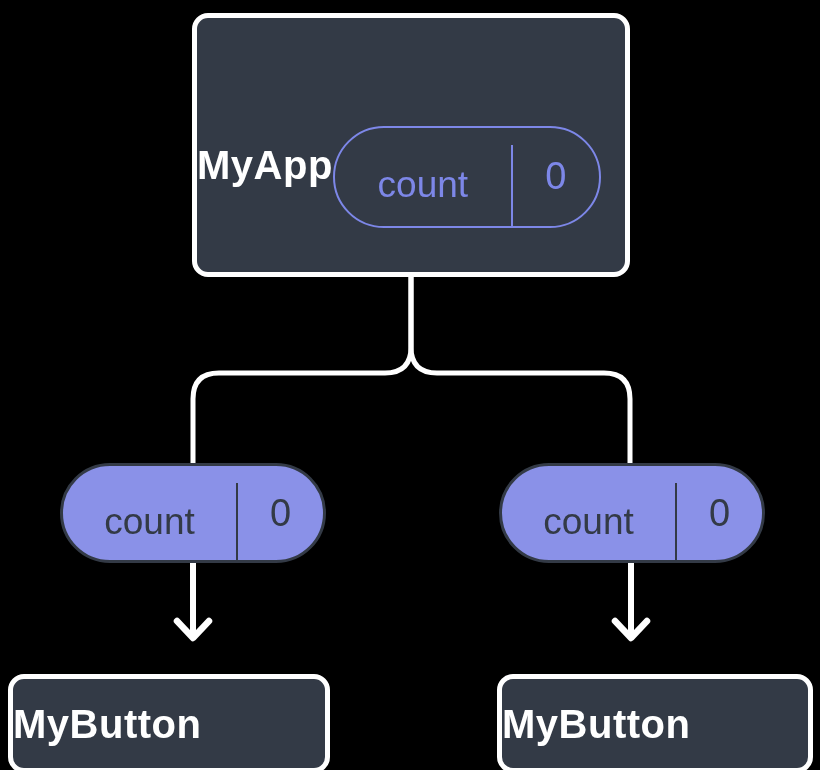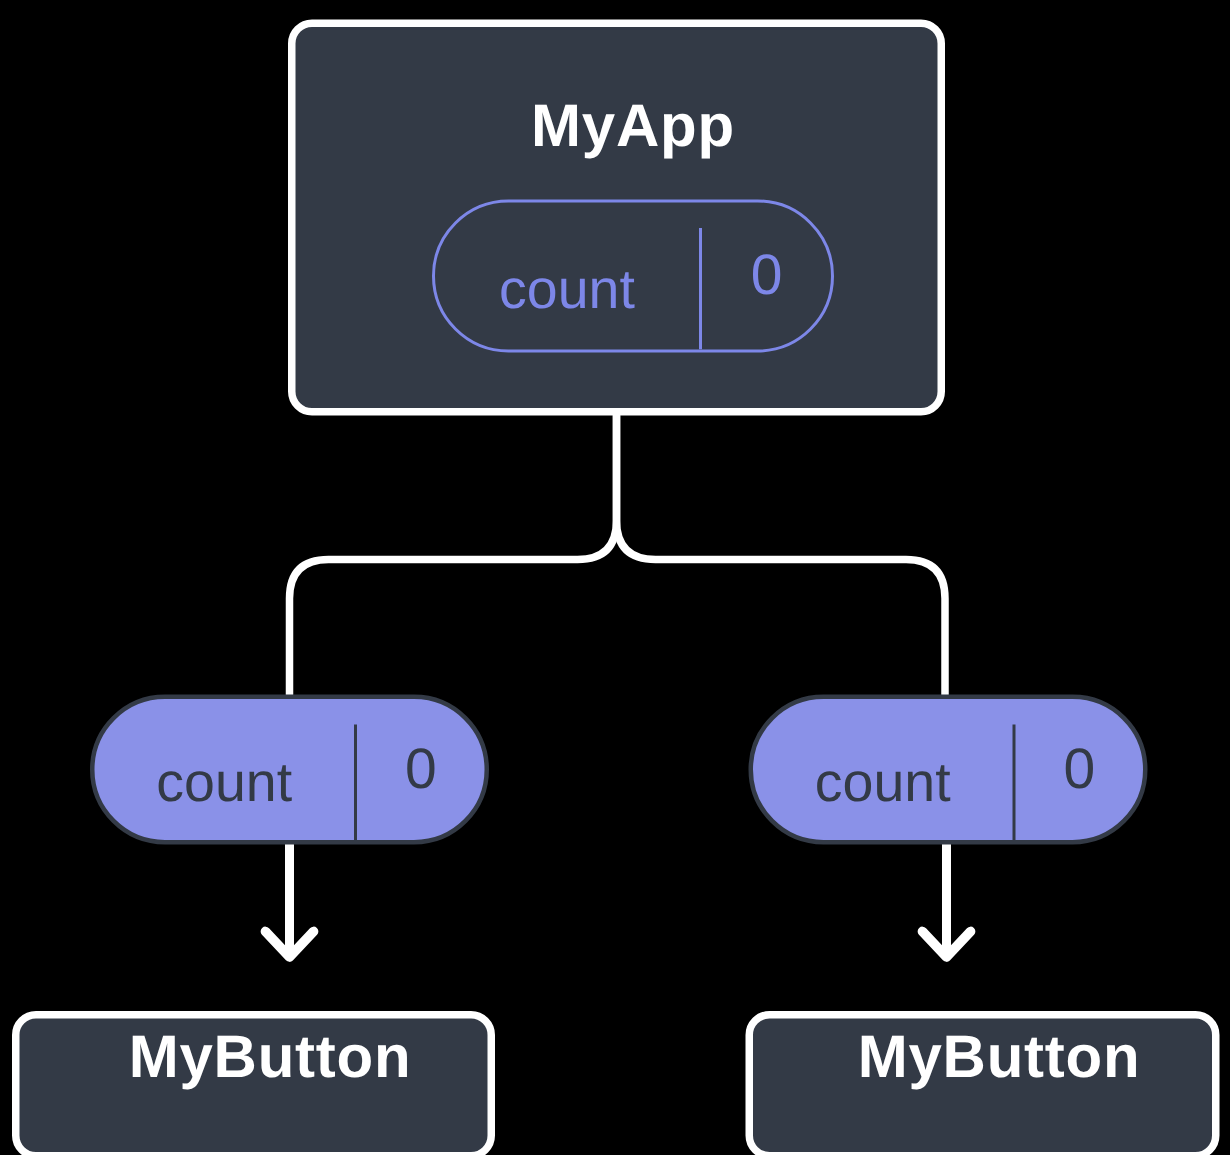--- a/index.html
+++ b/index.html
@@ -29,23 +29,22 @@
     left: 0; top: 0;
     width: 820px; height: 770px;
   }
   .node {
     position: absolute;
     background: var(--node_bg);
     border: 5px solid var(--node_border);
     border-radius: 16px;
     box-sizing: border-box;
     display: flex;
-    flex-direction: column;
+    flex-direction: row;
     align-items: center;
-    padding-left: 22px;
   }
   .node-app {
     left: 192px; top: 13px;
     width: 438px; height: 264px;
     justify-content: flex-start;
     padding-top: 40px;
   }
   .node-title {
     color: var(--light_text);
     font-size: 40px;

